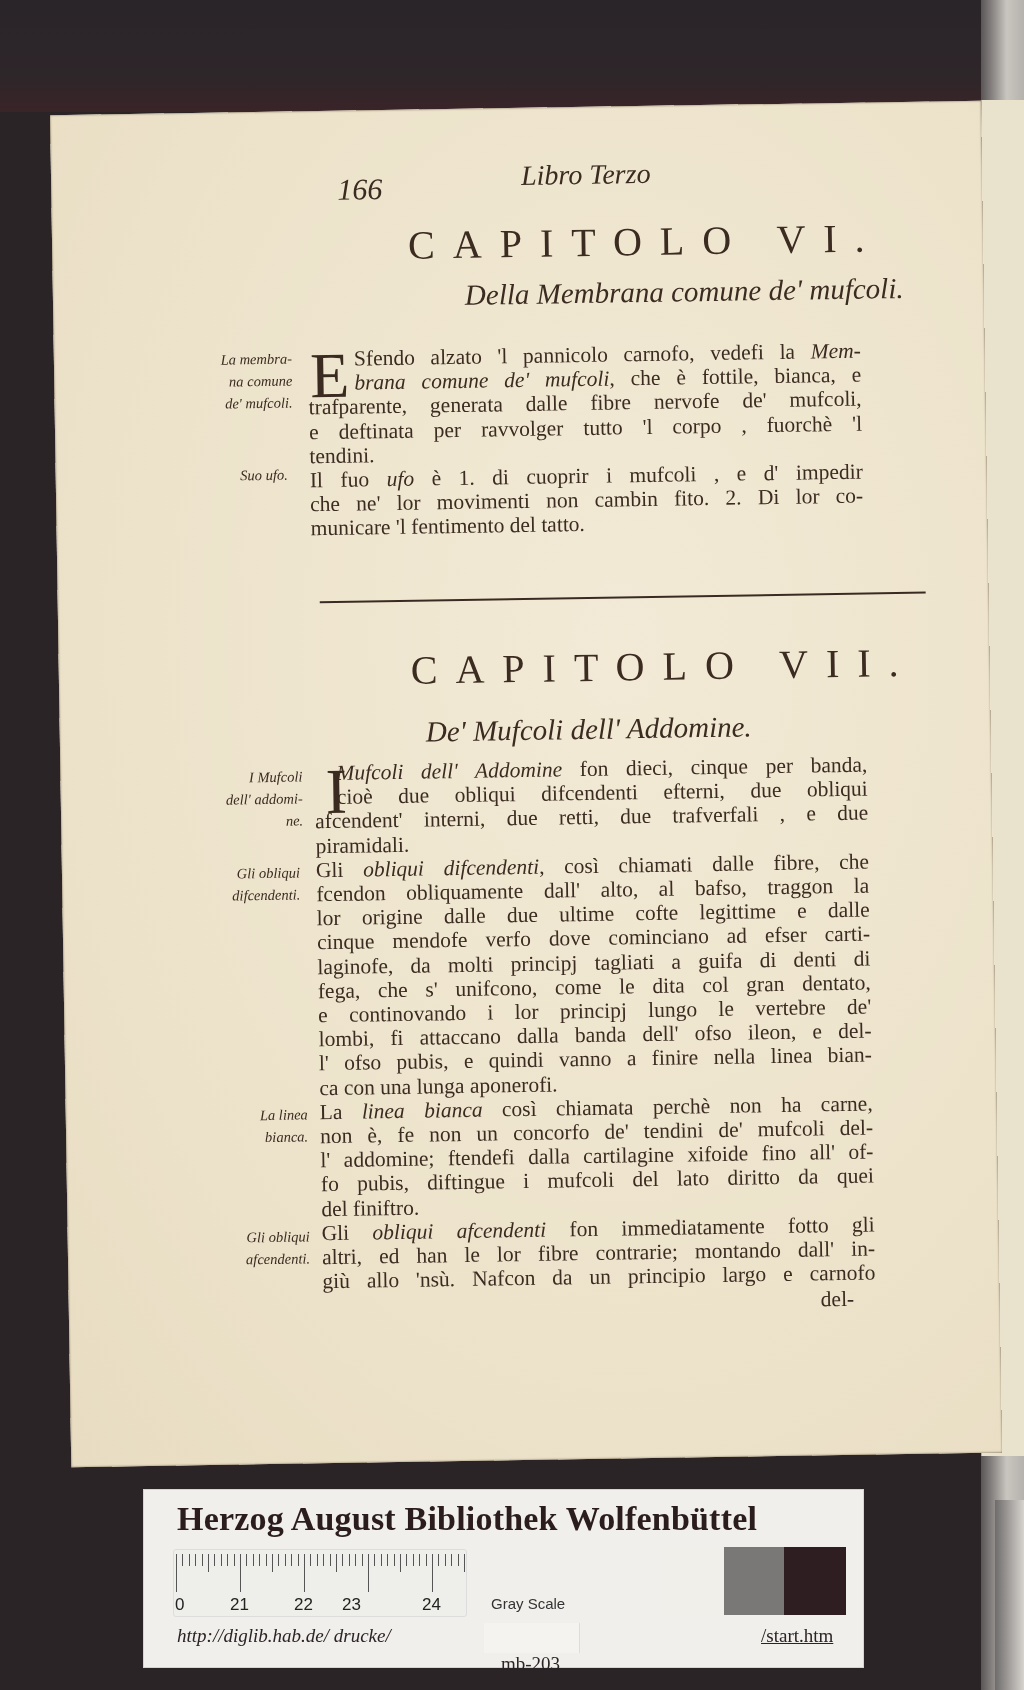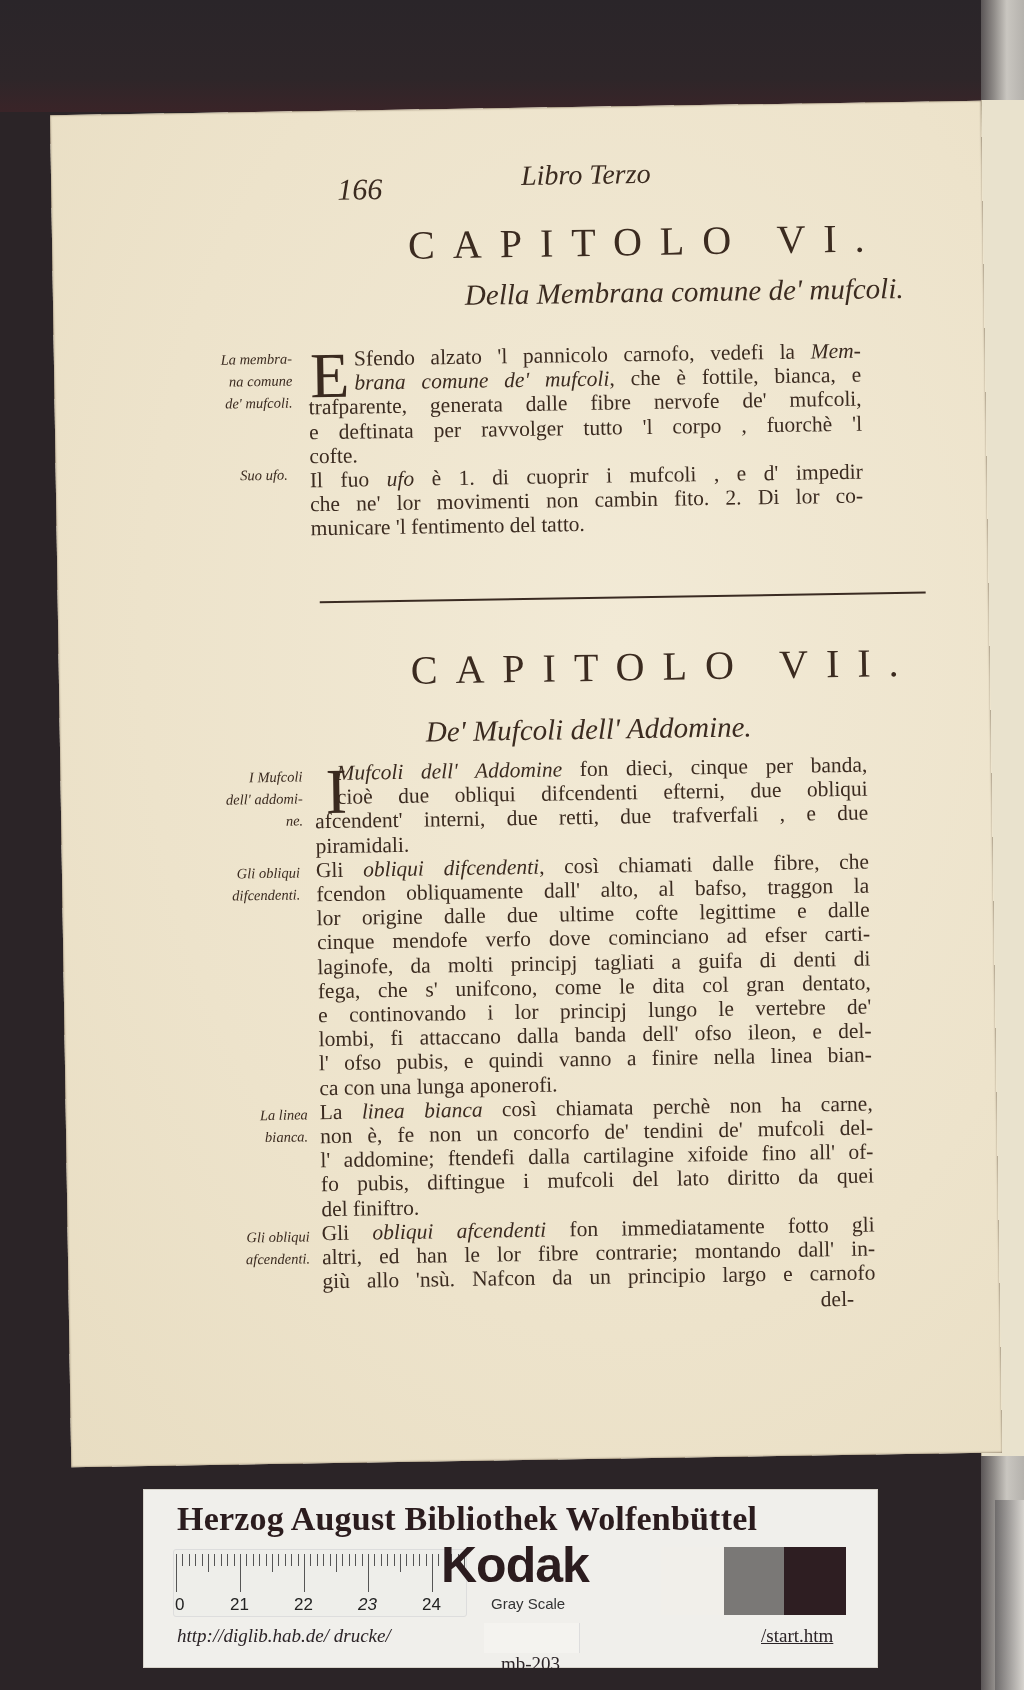--- a/index.html
+++ b/index.html
@@ -51,21 +51,20 @@
   }
   .dropcap {
     font-family:"Liberation Serif", serif; font-size:64px; line-height:50px; color:#3a2a1f;
   }
   .rule { position:absolute; height:2px; background:#3a2b22; }
 
   .card {
     position:absolute; left:143px; top:1489px; width:719px; height:177px;
     background:#f0efeb; border:1px solid #d8d4cc;
     font-family:"Liberation Serif", serif;
-    padding-left:14px;
   }
   .card-title { position:absolute; left:33px; top:10px; font-size:34px; font-weight:bold; color:#2b1c1e; letter-spacing:0.2px; }
   .ruler {
     position:absolute; left:29px; top:59px; width:292px; height:66px;
     background:#eeeeea; border:1px solid #ddd; border-radius:3px;
   }
   .tick { position:absolute; top:4px; width:1px; background:#555; }
   .ruler-num { position:absolute; top:45px; font-family:"Liberation Sans", sans-serif; font-size:17px; color:#222; }
   .kodak { position:absolute; left:297px; top:46px; font-family:"Liberation Sans", sans-serif; font-weight:bold; font-size:50px; color:#2b1c1e; letter-spacing:-1px; }
   .grayscale-label { position:absolute; left:347px; top:105px; font-family:"Liberation Sans", sans-serif; font-size:15px; color:#333; }
@@ -88,21 +87,21 @@
 
   <div class="abs chap-title" style="left:356px; top:112px;">CAPITOLO VI.</div>
   <div class="abs chap-sub" style="left:412px; top:170px;">Della Membrana comune de' mufcoli.</div>
 
   <div class="abs dropcap" style="left:256px; top:240px;">E</div>
   <div id="ch0-body">
       <div class="abs body-line" style="left: 300px; top: 236px; width: 507px;"><span>Sfendo alzato 'l pannicolo carnofo, vedefi la </span><i>Mem-</i></div>
       <div class="abs body-line" style="left: 300px; top: 260.2px; width: 507px;"><i>brana comune de' mufcoli</i><span>, che è fottile, bianca, e</span></div>
       <div class="abs body-line" style="left: 254px; top: 284.4px; width: 553px;"><span>trafparente, generata dalle fibre nervofe de' mufcoli,</span></div>
       <div class="abs body-line" style="left: 254px; top: 308.6px; width: 553px;"><span>e deftinata per ravvolger tutto 'l corpo , fuorchè 'l</span></div>
-      <div class="abs body-line last" style="left: 254px; top: 332.8px; width: 553px;"><span>cofte.</span></div>
+      <div class="abs body-line last" style="left: 254px; top: 332.8px; width: 553px;"><span>tendini.</span></div>
       <div class="abs body-line" style="left: 254px; top: 357px; width: 553px;"><span>   Il fuo </span><i>ufo</i><span> è 1. di cuoprir i mufcoli , e d' impedir</span></div>
       <div class="abs body-line" style="left: 254px; top: 381.2px; width: 553px;"><span>che ne' lor movimenti non cambin fito. 2. Di lor co-</span></div>
       <div class="abs body-line last" style="left: 254px; top: 405.4px; width: 553px;"><span>municare 'l fentimento del tatto.</span></div>
     </div>
   <div id="ch0-notes">
       <div class="abs margin-note" style="left: 146px; top: 236px; white-space: pre; text-align: right;">La membra-
 na comune
 de' mufcoli.</div>
       <div class="abs margin-note" style="left: 140px; top: 352px; white-space: pre; text-align: right;">Suo ufo.</div>
     </div>
@@ -196,24 +195,23 @@
       <div class="tick" style="left: 251.6px; height: 12px;"></div>
       <div class="tick" style="left: 258px; height: 38px;"></div>
       <div class="tick" style="left: 264.4px; height: 12px;"></div>
       <div class="tick" style="left: 270.8px; height: 12px;"></div>
       <div class="tick" style="left: 277.2px; height: 12px;"></div>
       <div class="tick" style="left: 283.6px; height: 12px;"></div>
       <div class="tick" style="left: 290px; height: 18px;"></div>
       <div class="ruler-num" style="left: 1px;">0</div>
       <div class="ruler-num" style="left: 56px;">21</div>
       <div class="ruler-num" style="left: 120px;">22</div>
-      <div class="ruler-num" style="left: 184px; font-style: italic;">23</div>
+      <div class="ruler-num" style="left: 168px;">23</div>
       <div class="ruler-num" style="left: 248px;">24</div>
     </div>
-  <div class="kodak">Kodak</div>
   <div class="grayscale-label">Gray Scale</div>
   <div class="swatch" style="left: 517px; width: 63px; background: rgb(241, 239, 234);" id="sw0"></div>
   <div class="swatch" style="left: 580px; width: 60px; background: rgb(122, 120, 118);" id="sw1"></div>
   <div class="swatch" style="left: 640px; width: 62px; background: rgb(46, 30, 34);" id="sw2"></div>
   <div class="mb-box"></div>
   <div class="card-url" style="left:33px;font-style:italic;">http://diglib.hab.de/ drucke/</div>
   <div class="card-url" style="left:357px;margin-top:28px;">mb-203</div>
   <div class="card-url" style="left:617px;text-decoration:underline;">/start.htm</div>
 </div>
 

